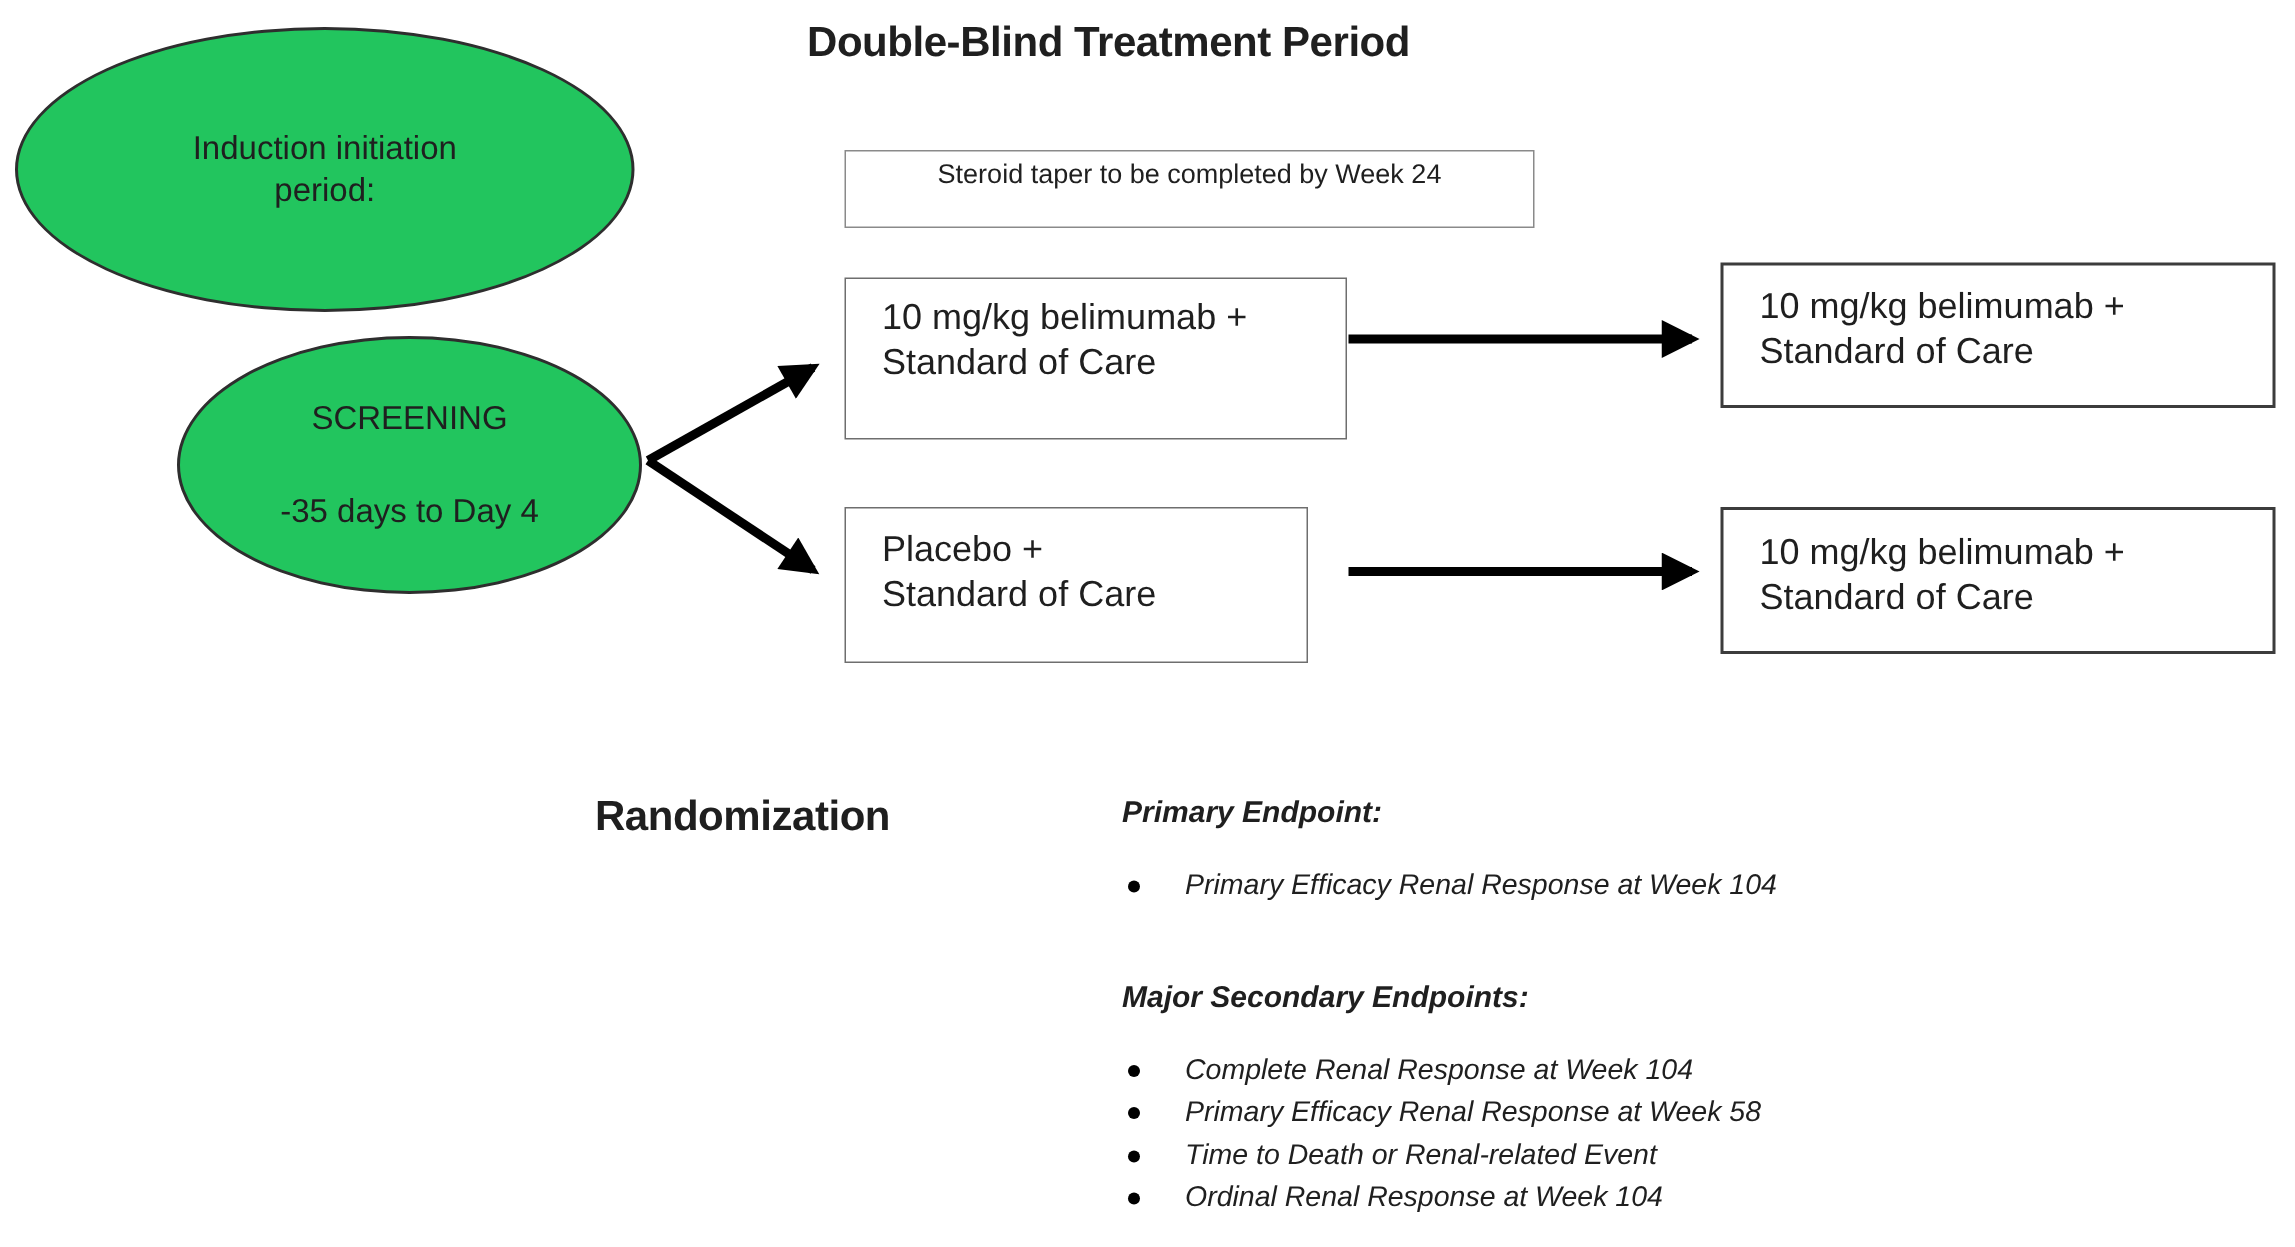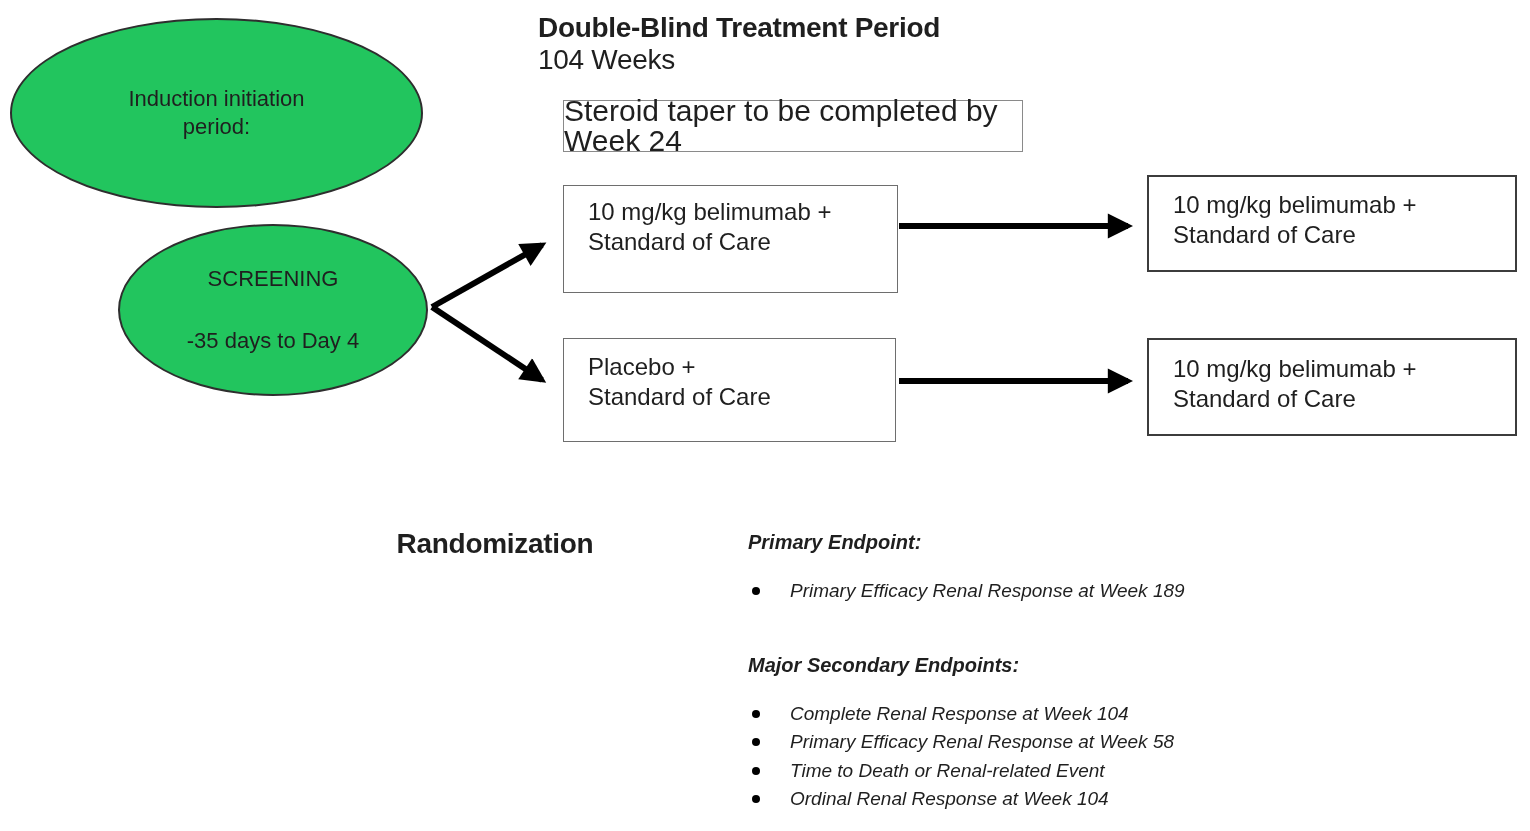--- a/index.html
+++ b/index.html
@@ -48,25 +48,25 @@
     position: absolute;
     background: #ffffff;
     border: 1px solid #6e6e6e;
     font-size: 24px;
     line-height: 30px;
   }
   .box span { display: block; }
   .box-steroid {
     left: 563px; top: 100px; width: 460px; height: 52px;
     border-color: #8a8a8a;
-    display: flex; align-items: center; justify-content: center;
-    font-size: 30px;
+    display: flex; align-items: flex-start; justify-content: center;
+    font-size: 18px;
   }
   .box-db1 { left: 563px;  top: 185px; width: 335px; height: 108px; padding: 11px 6px 0 24px; }
-  .box-db2 { left: 563px;  top: 338px; width: 333px; height: 104px; padding: 13px 6px 0 24px; }
+  .box-db2 { left: 563px;  top: 338px; width: 309px; height: 104px; padding: 13px 6px 0 24px; }
   .box-ole1 { left: 1147px; top: 175px; width: 370px; height: 97px; padding: 13px 6px 0 24px; border: 2px solid #3c3c3c; }
   .box-ole2 { left: 1147px; top: 338px; width: 370px; height: 98px; padding: 14px 6px 0 24px; border: 2px solid #3c3c3c; }
 
   
   .arrows {
     position: absolute;
     left: 0; top: 0;
     width: 1530px; height: 831px;
     pointer-events: none;
   }
@@ -118,21 +118,20 @@
     <span>period:</span>
   </div>
 
   <div class="ellipse ellipse-screening">
     <span>SCREENING</span>
     <span class="gap-line">-35 days to Day 4</span>
   </div>
 
   <div class="phase-header header-db">
     <span class="ph-title">Double-Blind Treatment Period</span>
-    <span class="ph-duration">104 Weeks</span>
   </div>
 
 
   <div class="box box-steroid">
     <span>Steroid taper to be completed by Week 24</span>
   </div>
 
   <div class="box box-db1">
     <span>10 mg/kg belimumab +</span>
     <span>Standard of Care</span>
@@ -163,21 +162,21 @@
     <line x1="899" y1="381" x2="1128" y2="381" stroke="#000000" stroke-width="6" marker-end="url(#ah)"></line>
   </svg>
 
   <div class="randomization">Randomization</div>
 
   <div class="endpoints">
     <div class="ep-heading">Primary Endpoint:</div>
     <ul class="ep-list">
       <li class="ep-item">
         <span class="ep-bullet"></span>
-        <span>Primary Efficacy Renal Response at Week 189</span>
+        <span>Primary Efficacy Renal Response at Week 104</span>
       </li>
     </ul>
     <div class="ep-heading secondary">Major Secondary Endpoints:</div>
     <ul class="ep-list">
       <li class="ep-item">
         <span class="ep-bullet"></span>
         <span>Complete Renal Response at Week 104</span>
       </li>
       <li class="ep-item">
         <span class="ep-bullet"></span>

